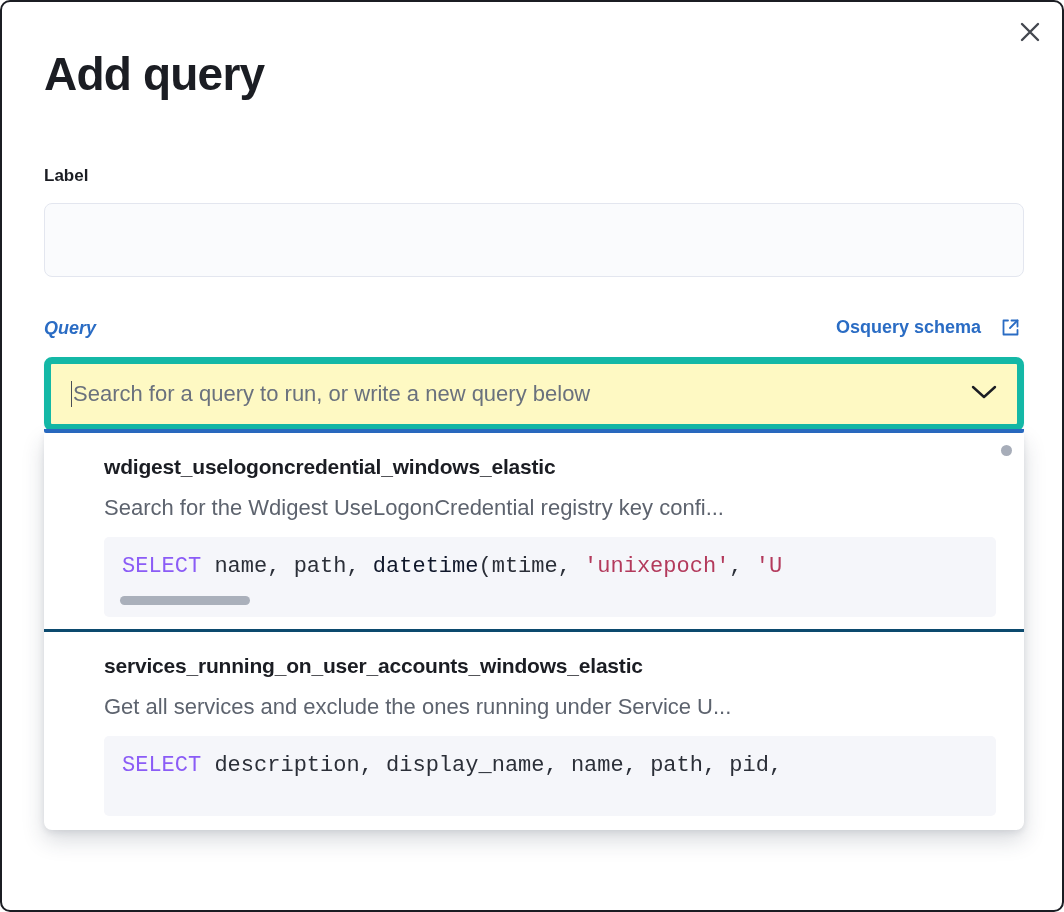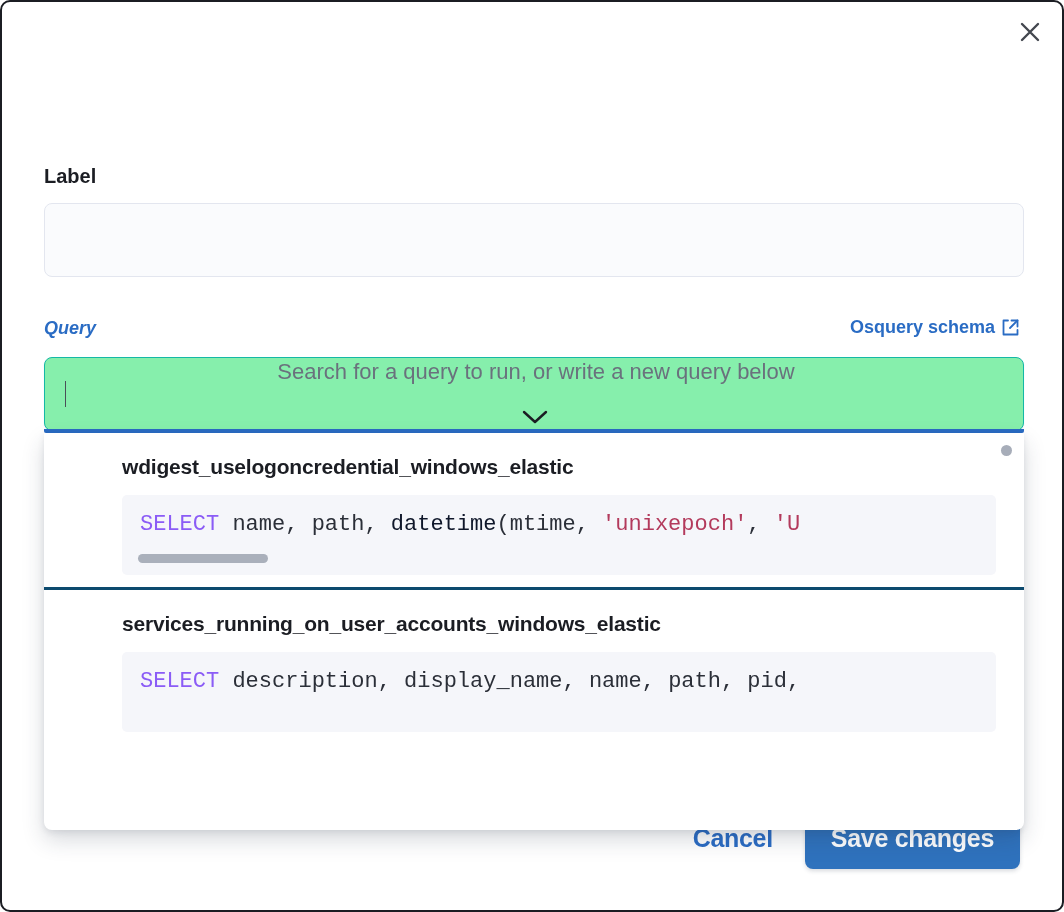--- a/index.html
+++ b/index.html
@@ -54,21 +54,21 @@
     letter-spacing: -0.8px;
     color: #1b1d23;
     margin: 0;
     white-space: nowrap;
   }
 
   
   .field-label {
     position: absolute;
     left: 42px;
-    font-size: 20px;
+    font-size: 17px;
     font-weight: 700;
     color: #1b1d23;
     line-height: 22px;
   }
   .label-label { top: 163px; }
 
   .text-input {
     position: absolute;
     left: 42px;
     top: 201px;
@@ -96,46 +96,45 @@
     line-height: 24px;
     cursor: pointer;
     font-style: italic;
   }
   .schema-link {
     position: absolute;
     right: 42px;
     top: 313px;
     display: flex;
     align-items: center;
-    gap: 6px;
+    gap: 20px;
     font-size: 18px;
     font-weight: 700;
     color: #2a6cc4;
     text-decoration: none;
     cursor: pointer;
     line-height: 24px;
   }
   .schema-link svg { display: block; }
 
   
   .combo {
     position: absolute;
     left: 42px;
     top: 355px;
     width: 980px;
     height: 74px;
     box-sizing: border-box;
-    background: #86efac;
-    border: 1px solid #14b8a6;
+    background: #fef9c3;
+    border: 7px solid #14b8a6;
     border-radius: 8px;
     box-shadow: 0 1px 2px rgba(40,50,70,.07);
     display: flex;
     align-items: center;
     padding: 0 18px 0 20px;
-    flex-direction: column;
   }
   .combo .caret-wrap {
     position: absolute;
     left: 20px;
     top: 50%;
     transform: translateY(-50%);
     width: 1px;
     height: 26px;
     background: #4a4f58;
   }
@@ -177,21 +176,21 @@
     right: 12px;
     top: 12px;
     width: 11px;
     height: 11px;
     border-radius: 50%;
     background: #a7adb9;
     z-index: 3;
   }
 
   .dd-item {
-    padding: 20px 28px 0 78px;
+    padding: 20px 28px 0 60px;
     position: relative;
     cursor: pointer;
   }
   .dd-item + .dd-item { border-top: 3px solid #0c4a6e; margin-top: 12px; }
   .dd-title {
     font-size: 21px;
     font-weight: 700;
     color: #1b1d23;
     line-height: 28px;
     letter-spacing: -0.2px;
@@ -282,20 +281,21 @@
 <div class="frame">
 
   <button class="close-btn">
     <span>
       <svg width="22" height="22" viewBox="0 0 22 22" fill="none">
         <path d="M3 3 L19 19 M19 3 L3 19" stroke="#43474f" stroke-width="2.4" stroke-linecap="round"></path>
       </svg>
     </span>
   </button>
 
+  <h1 class="modal-title">Add query</h1>
 
   <div class="field-label label-label">Label</div>
   <input class="text-input" type="text" value="" placeholder="" style="">
 
   <div class="query-label">Query</div>
 
   <a class="schema-link">
     <span>Osquery schema</span>
     <span>
       <svg width="19" height="19" viewBox="0 0 19 19" fill="none">
@@ -310,37 +310,35 @@
     <span class="caret-wrap"></span>
     <span class="combo-placeholder">Search for a query to run, or write a new query below</span>
     <span class="chevron-down">
       <svg width="30" height="18" viewBox="0 0 30 18" fill="none">
         <path d="M4 4 L15 14 L26 4" stroke="#1b1d23" stroke-width="2.4" stroke-linecap="round" stroke-linejoin="round"></path>
       </svg>
     </span>
   </div>
   <div class="combo-focusbar"></div>
 
-  <div class="footer">
-    <button class="btn-cancel">Cancel</button>
-    <button class="btn-save">Save changes</button>
-  </div>
 
   <div class="dropdown">
     <div class="dd-scroll-dot"></div>
     <div id="dd-list">
         <div class="dd-item">
           <div class="dd-title">wdigest_uselogoncredential_windows_elastic</div>
+          <div class="dd-desc">Search for the Wdigest UseLogonCredential registry key confi...</div>
           <div class="code-block">
             <div class="code-line"><span class="tok-kw">SELECT</span><span class="tok-pun"> </span><span class="tok-id">name</span><span class="tok-pun">, </span><span class="tok-id">path</span><span class="tok-pun">, </span><span class="tok-fn">datetime</span><span class="tok-pun">(</span><span class="tok-id">mtime</span><span class="tok-pun">, </span><span class="tok-str">'unixepoch'</span><span class="tok-pun">, </span><span class="tok-str">'U</span></div>
             <div class="code-scrollbar"></div>
           </div>
         </div>
         <div class="dd-item">
           <div class="dd-title">services_running_on_user_accounts_windows_elastic</div>
+          <div class="dd-desc">Get all services and exclude the ones running under Service U...</div>
           <div class="code-block">
             <div class="code-line"><span class="tok-kw">SELECT</span><span class="tok-pun"> </span><span class="tok-id">description</span><span class="tok-pun">, </span><span class="tok-id">display_name</span><span class="tok-pun">, </span><span class="tok-id">name</span><span class="tok-pun">, </span><span class="tok-id">path</span><span class="tok-pun">, </span><span class="tok-id">pid</span><span class="tok-pun">,</span></div>
           </div>
         </div>
       </div>
   </div>
 
 </div>
 
 </body></html>

